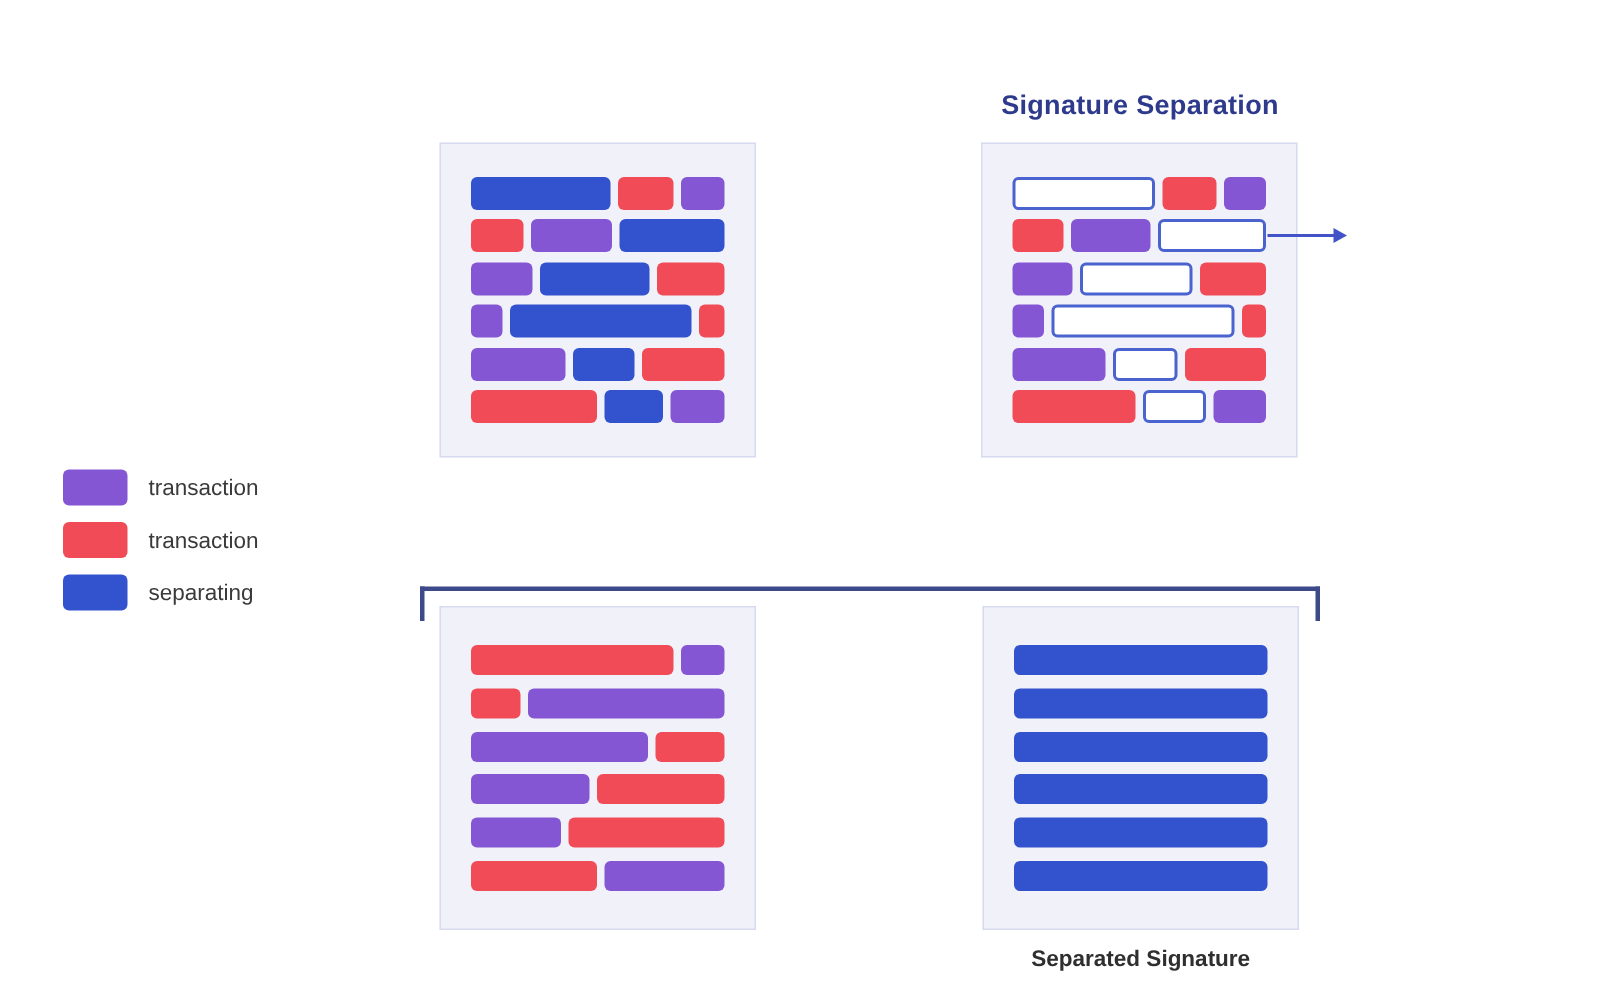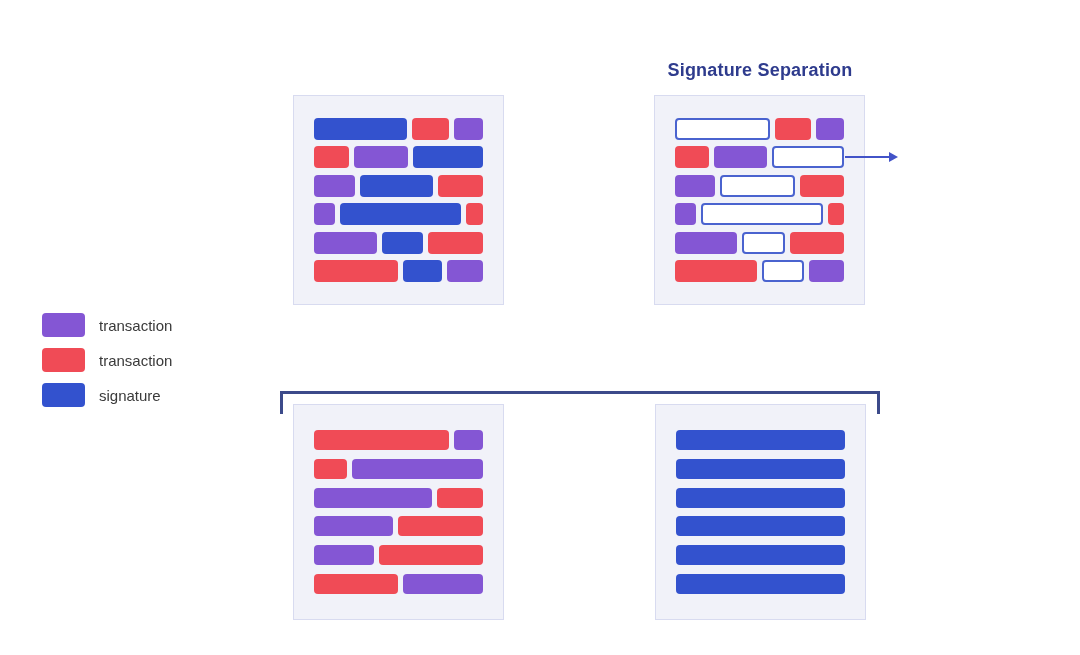--- a/index.html
+++ b/index.html
@@ -103,21 +103,21 @@
     <div class="legend-item">
       <div class="legend-swatch bar-purple"></div>
       <div class="legend-label">transaction</div>
     </div>
     <div class="legend-item">
       <div class="legend-swatch bar-red"></div>
       <div class="legend-label">transaction</div>
     </div>
     <div class="legend-item">
       <div class="legend-swatch bar-blue"></div>
-      <div class="legend-label">signature</div>
+      <div class="legend-label">separating</div>
     </div>
   </div>
 
   <div class="panel top" style="left:293px;">
       <div class="bar-row">
         <div class="bar bar-blue" style="flex-grow: 94; flex-basis: 0px;"></div>
         <div class="bar bar-red" style="flex-grow: 38; flex-basis: 0px;"></div>
         <div class="bar bar-purple" style="flex-grow: 29; flex-basis: 0px;"></div>
       </div>
       <div class="bar-row">
@@ -226,14 +226,15 @@
       <div class="bar-row">
         <div class="bar bar-blue" style="flex-grow: 1; flex-basis: 0px;"></div>
       </div>
       <div class="bar-row">
         <div class="bar bar-blue" style="flex-grow: 1; flex-basis: 0px;"></div>
       </div>
       <div class="bar-row">
         <div class="bar bar-blue" style="flex-grow: 1; flex-basis: 0px;"></div>
       </div>
     </div>
+  <div class="caption" style="left:655px; top:631px;">Separated Signature</div>
 
 </div>
 
 </body></html>

